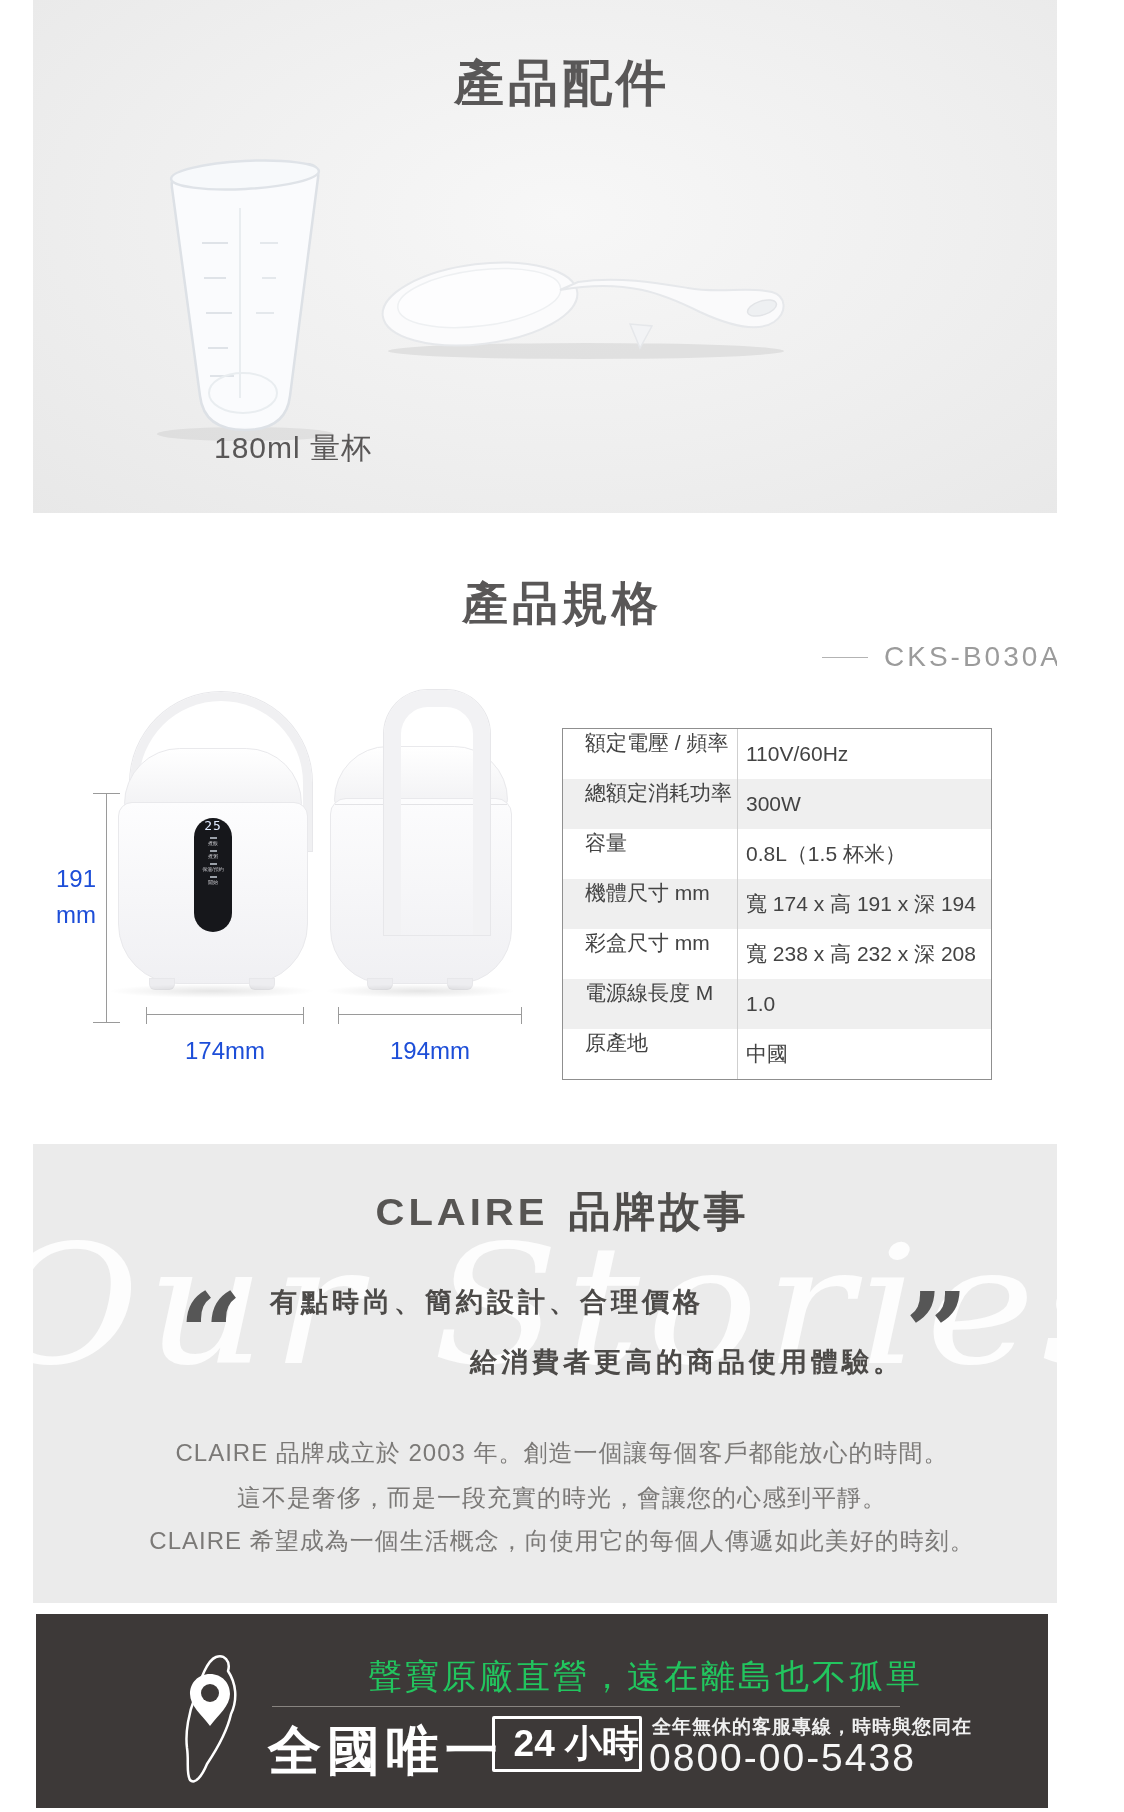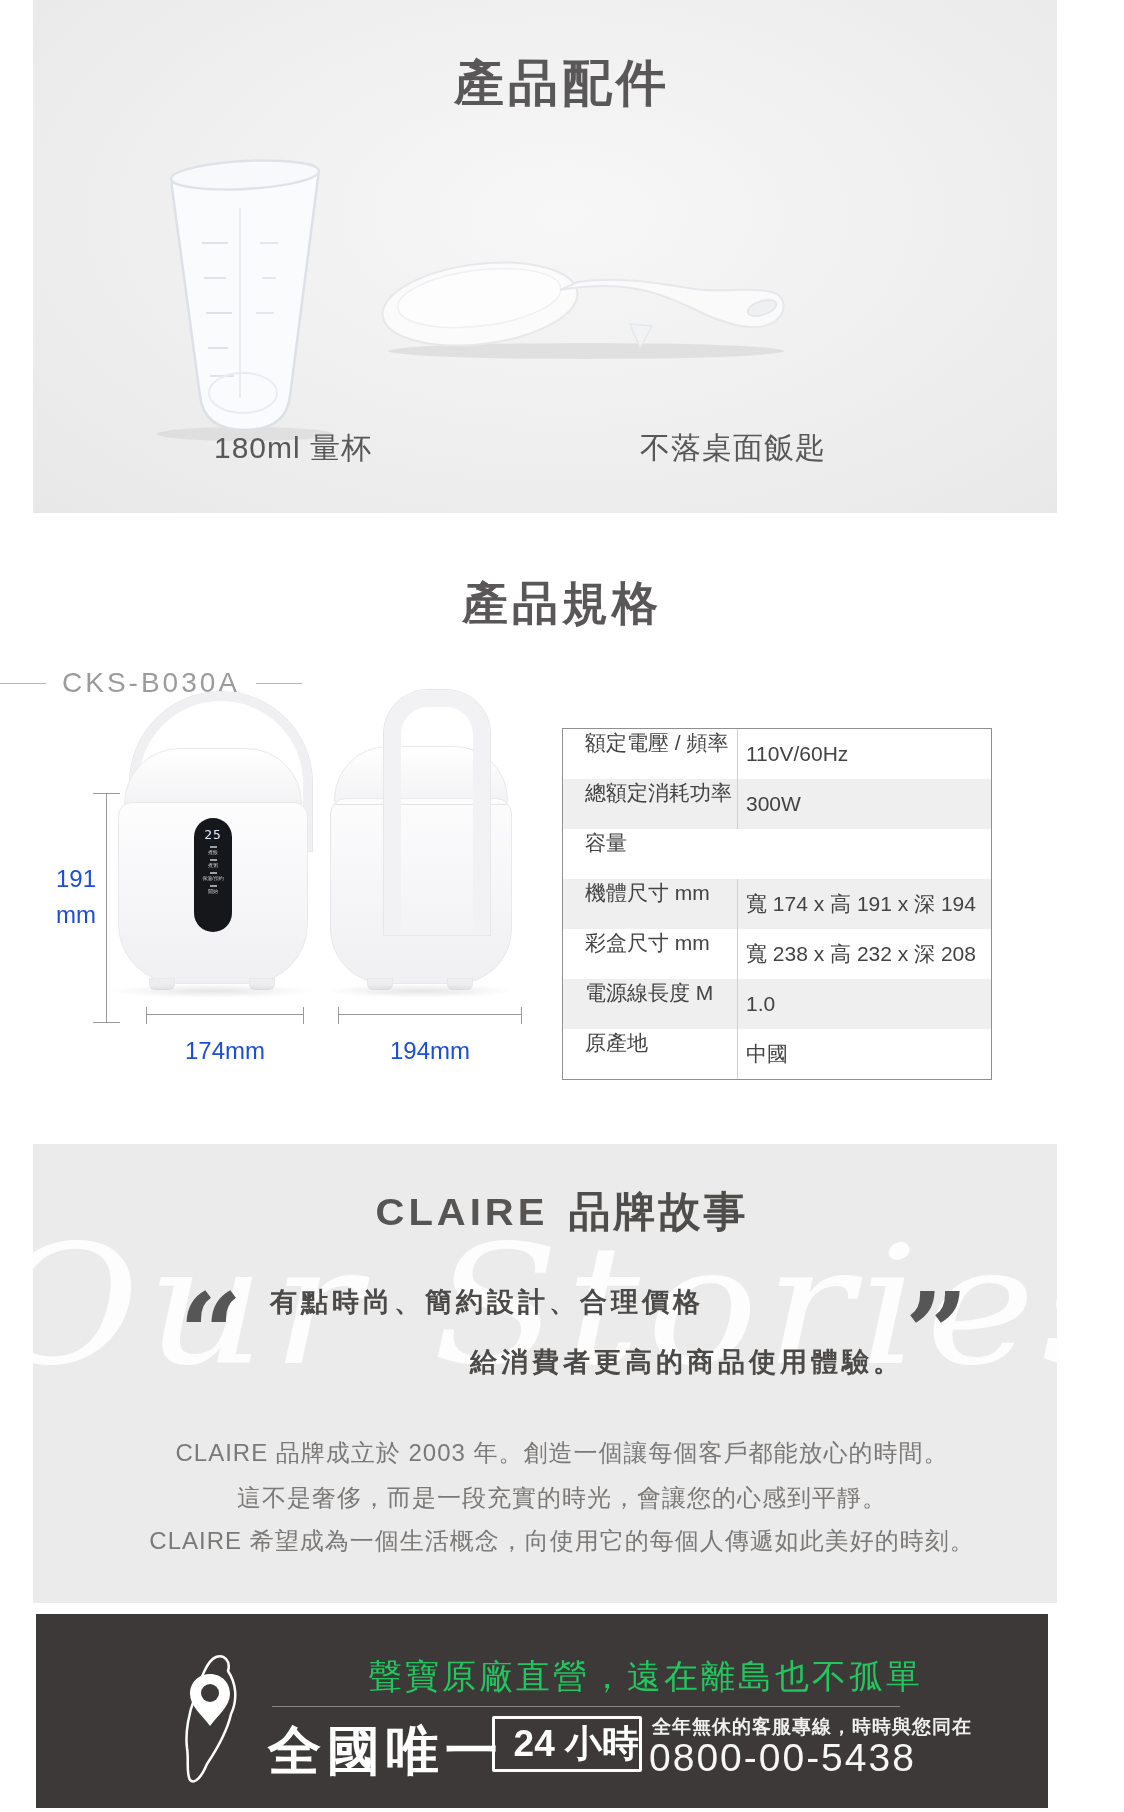--- a/index.html
+++ b/index.html
@@ -13,21 +13,21 @@
   .acc-title{left:0;top:50px;width:100%;text-align:center;font-size:50px;font-weight:bold;
     color:#595757;letter-spacing:4px;}
   .acc-label{font-size:30px;color:#595757;text-align:center;letter-spacing:1px;}
   .acc-label1{left:125px;top:428px;width:270px;}
   .acc-label2{left:565px;top:428px;width:270px;}
 
   
   .sec-specs{left:0;top:513px;width:1124px;height:631px;background:#ffffff;}
   .spec-title{left:0;top:60px;width:100%;text-align:center;font-size:46px;font-weight:bold;
     color:#595757;letter-spacing:4px;}
-  .model-row{left:0;top:128px;width:100%;display:flex;align-items:center;justify-content:flex-start;gap:16px;margin-top:26px;}
+  .model-row{left:0;top:128px;width:100%;display:flex;align-items:center;justify-content:flex-end;gap:16px;}
   .model-dash{width:46px;height:1px;background:#b3b3b3;}
   .model-text{font-size:28px;color:#9b9b9b;letter-spacing:3px;}
 
   
   .dim-v{left:106px;top:280px;height:230px;border-left:1px solid #9a9a9a;}
   .dim-v::before,.dim-v::after{content:'';position:absolute;left:-14px;width:27px;height:1px;background:#9a9a9a;}
   .dim-v::before{top:0;} .dim-v::after{bottom:0;}
   .dim-h{top:501px;border-top:1px solid #9a9a9a;}
   .dim-h::before,.dim-h::after{content:'';position:absolute;top:-8px;width:1px;height:17px;background:#9a9a9a;}
   .dim-h::before{left:0;} .dim-h::after{right:0;}
@@ -40,21 +40,21 @@
 
   
   .cookerF{left:112px;top:177px;width:200px;height:300px;}
   .cf-handle{left:18px;top:2px;width:164px;height:150px;border:9px solid #f0f0f2;border-bottom:none;
     border-radius:92px 92px 0 0;box-shadow:0 0 0 1px #e7e7ea;}
   .cf-lid{left:12px;top:58px;width:176px;height:60px;background:linear-gradient(180deg,#ffffff,#f2f2f4);
     border:1px solid #e9e9ec;border-radius:88px 88px 10px 10px;}
   .cf-body{left:6px;top:112px;width:188px;height:180px;background:linear-gradient(180deg,#fdfdfe,#f0f0f3);
     border:1px solid #e9e9ec;border-radius:14px 14px 60px 60px;}
   .cf-panel{left:82px;top:128px;width:38px;height:114px;background:#16171b;border-radius:19px;z-index:4;}
-  .led{margin-top:9px;text-align:center;font-family:"DejaVu Sans Mono",monospace;font-size:13px;
+  .led{text-align:center;font-family:"DejaVu Sans Mono",monospace;font-size:13px;
     color:#dfe9ff;letter-spacing:1px;}
   .pbtn{text-align:center;}
   .pbtn i{display:block;width:7px;height:2px;background:#9aa0a8;margin:4px auto 1px;}
   .pbtn span{display:block;font-size:5px;line-height:6px;color:#c9c9ce;white-space:nowrap;}
   .footL{left:38px;} .footR{right:38px;}
   .cfoot{top:289px;width:24px;height:10px;background:#ededf0;border-radius:0 0 5px 5px;box-shadow:0 0 0 1px #e7e7ea;}
   .cshadow{top:294px;height:14px;background:radial-gradient(ellipse at center, rgba(0,0,0,0.10), rgba(0,0,0,0) 70%);}
 
   
   .cookerS{left:330px;top:177px;width:180px;height:300px;}
@@ -125,21 +125,20 @@
       <g transform="rotate(-7 112 54)">
         <ellipse cx="112" cy="54" rx="98" ry="40" fill="#fbfbfc" stroke="#e6e8eb" stroke-width="2"></ellipse>
         <ellipse cx="112" cy="48" rx="82" ry="28" fill="#fdfdfe" stroke="#eef0f2" stroke-width="1.5"></ellipse>
       </g>
       <path d="M192,40 C258,28 296,44 332,62 C358,74 388,84 406,72 C420,62 418,46 404,42 C380,36 352,44 320,38
                C290,33 250,26 210,32 Z" fill="#fafafb" stroke="#e6e8eb" stroke-width="2"></path>
       <ellipse cx="394" cy="58" rx="15" ry="7" fill="#eef0f2" stroke="#e2e4e7" stroke-width="1.5" transform="rotate(-18 394 58)"></ellipse>
     </svg>
 
     <div class="abs acc-label acc-label1">180ml 量杯</div>
-    <div class="abs acc-label acc-label2">不落桌面飯匙</div>
   </section>
 
   <section class="abs sec-specs">
     <div class="abs spec-title">產品規格</div>
 
     <div class="abs model-row">
       <span class="model-dash"></span>
       <span class="model-text">CKS-B030A</span>
       <span class="model-dash"></span>
     </div>
@@ -193,20 +192,21 @@
       <div class="srow">
         <div class="scell-l">額定電壓 / 頻率</div>
         <div class="scell-v">110V/60Hz</div>
       </div>
       <div class="srow">
         <div class="scell-l">總額定消耗功率</div>
         <div class="scell-v">300W</div>
       </div>
       <div class="srow">
         <div class="scell-l">容量</div>
+        <div class="scell-v">0.8L（1.5 杯米）</div>
       </div>
       <div class="srow">
         <div class="scell-l">機體尺寸 mm</div>
         <div class="scell-v">寬 174 x 高 191 x 深 194</div>
       </div>
       <div class="srow">
         <div class="scell-l">彩盒尺寸 mm</div>
         <div class="scell-v">寬 238 x 高 232 x 深 208</div>
       </div>
       <div class="srow">

